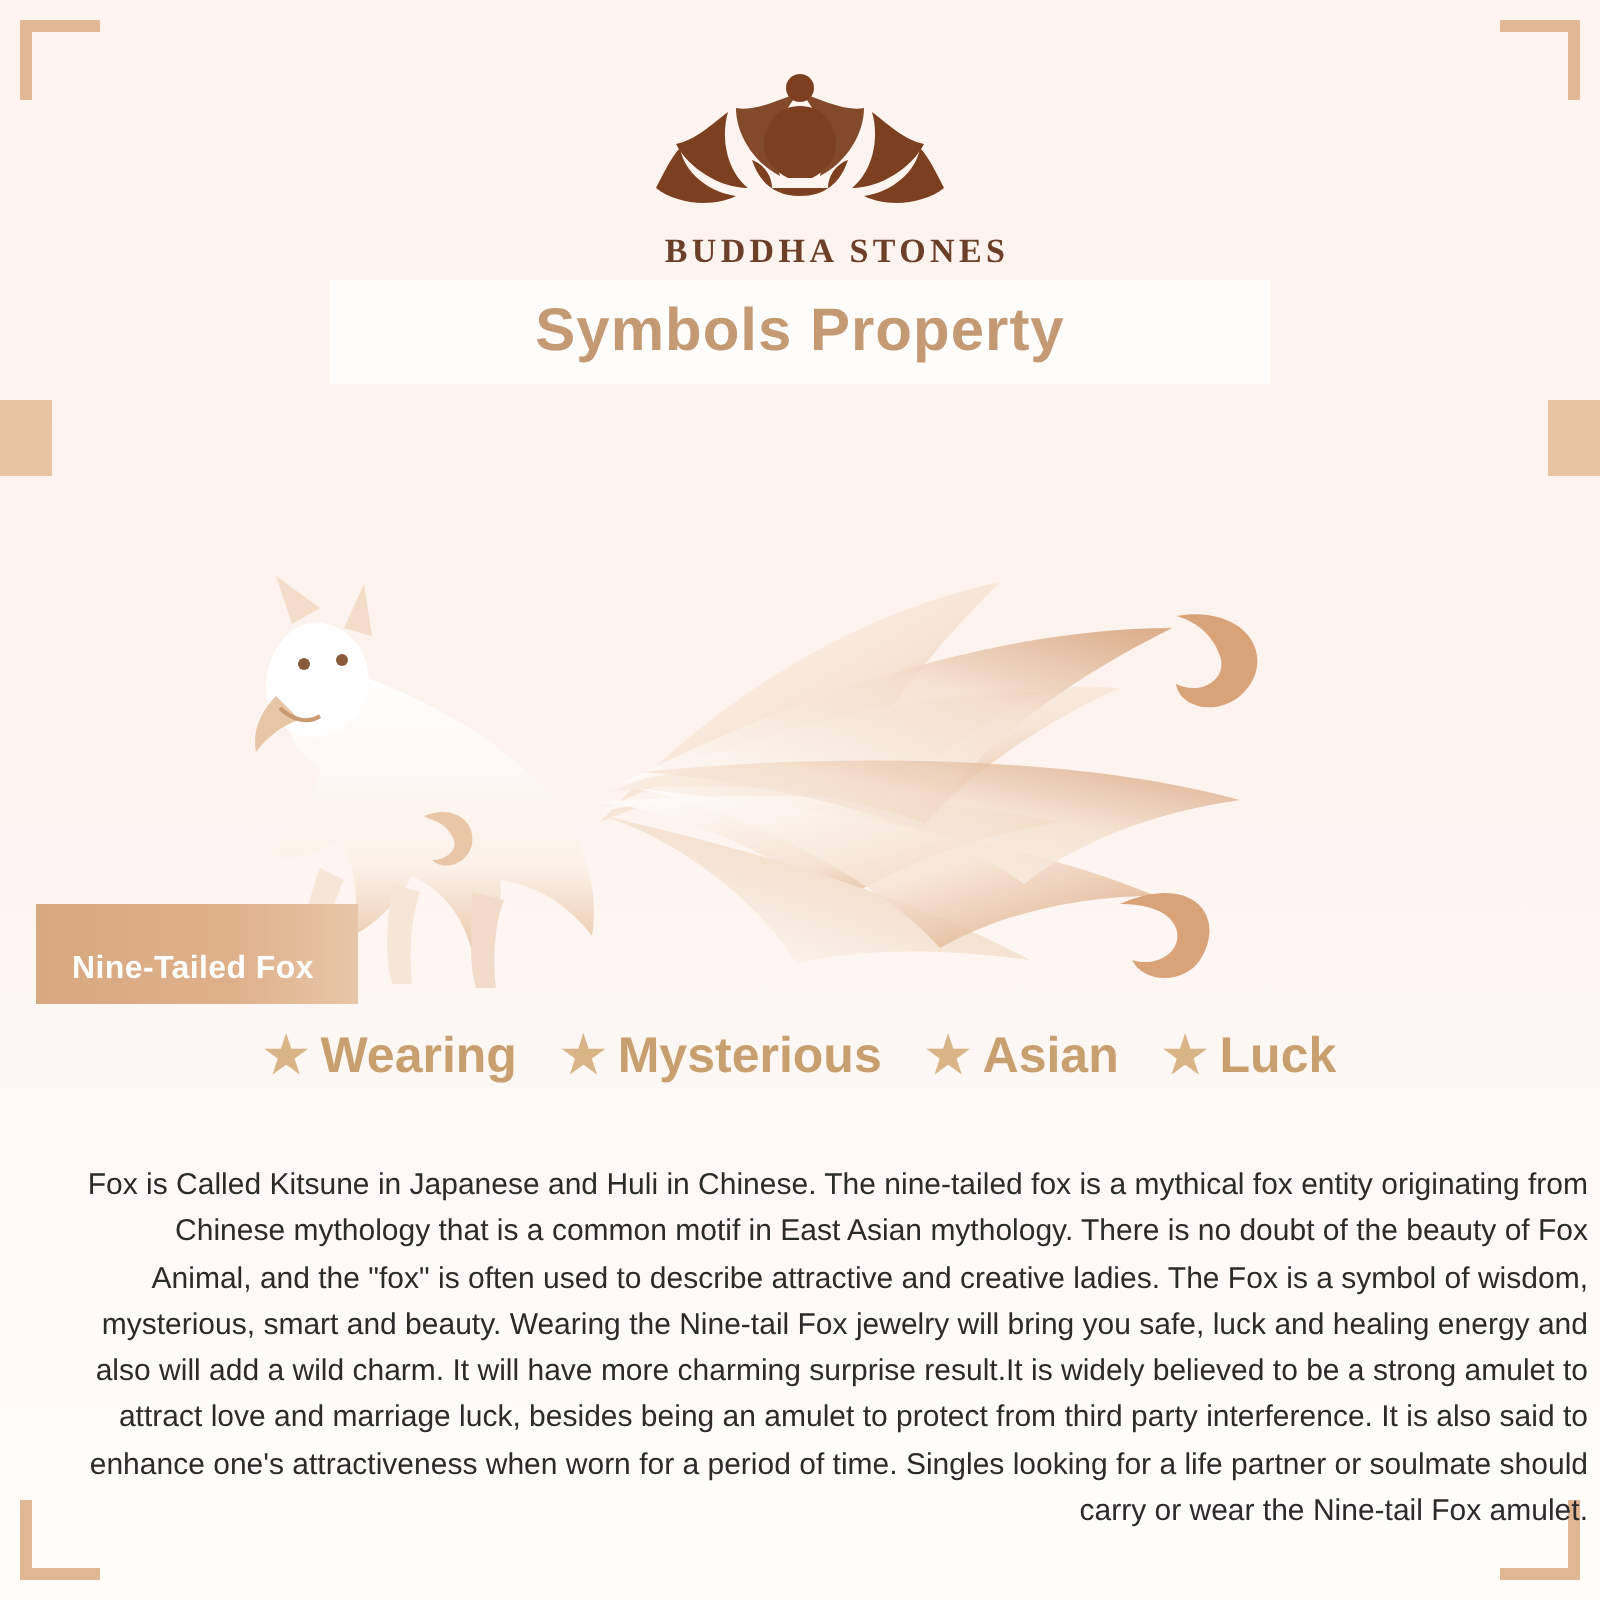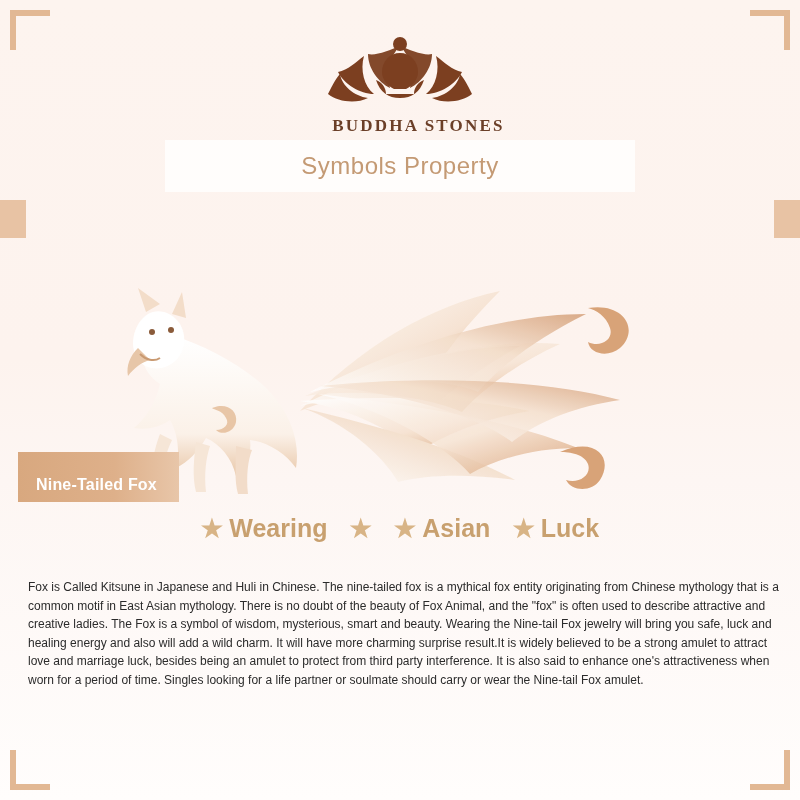--- a/index.html
+++ b/index.html
@@ -76,22 +76,22 @@
     top: 140px;
     left: 165px;
     width: 470px;
     height: 52px;
     background: rgba(255,255,255,0.78);
     display: flex;
     align-items: center;
     justify-content: center;
   }
   .title-banner .title {
-    font-size: 24px;
-    font-weight: 400;
+    font-size: 30px;
+    font-weight: 700;
     color: #c49a74;
     letter-spacing: 0.5px;
   }
 
   
   .illus {
     position: absolute;
     top: 196px;
     left: 0;
     width: 800px;
@@ -136,26 +136,26 @@
   .kw .star {
     color: #d8b486;
     font-size: 25px;
     line-height: 1;
   }
 
   
   .body-text {
     position: absolute;
     top: 566px;
-    left: 28px;
+    left: 38px;
     width: 756px;
-    font-size: 12px;
+    font-size: 15px;
     line-height: 1.55;
     color: #2b2b2b;
-    text-align: left;
+    text-align: right;
   }
 </style>
 </head>
 <body>
 
 <div class="page">
 
   <div class="corner tl"></div>
   <div class="corner tr"></div>
   <div class="corner bl"></div>
@@ -244,20 +244,21 @@
     <span>Nine-Tailed Fox</span>
   </div>
 
   <div class="keywords">
     <div class="kw">
       <span class="star">★</span>
       <span>Wearing</span>
     </div>
     <div class="kw">
       <span class="star">★</span>
+      <span>Mysterious</span>
     </div>
     <div class="kw">
       <span class="star">★</span>
       <span>Asian</span>
     </div>
     <div class="kw">
       <span class="star">★</span>
       <span>Luck</span>
     </div>
   </div>

